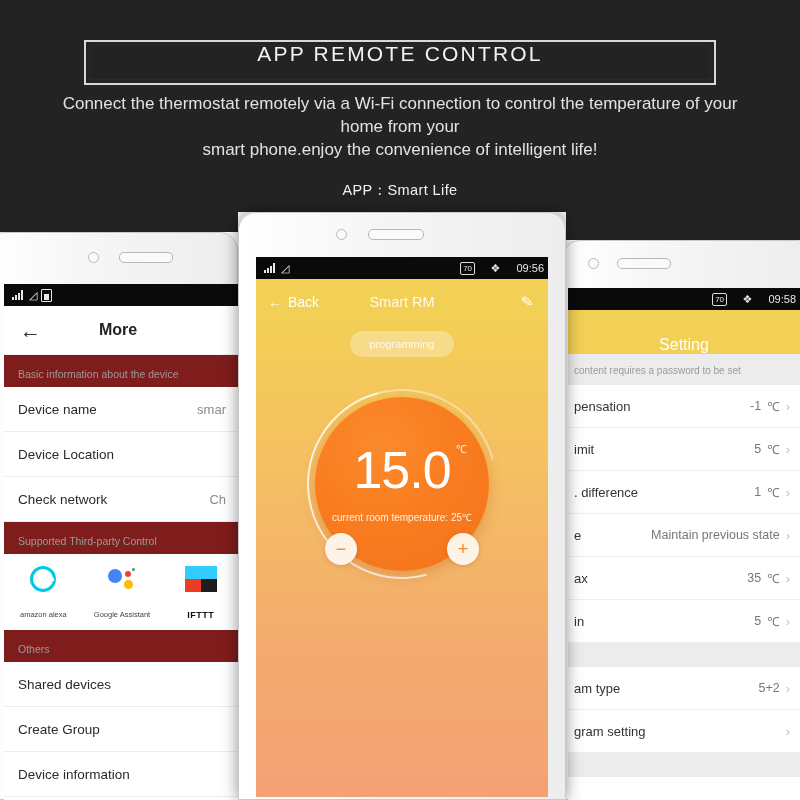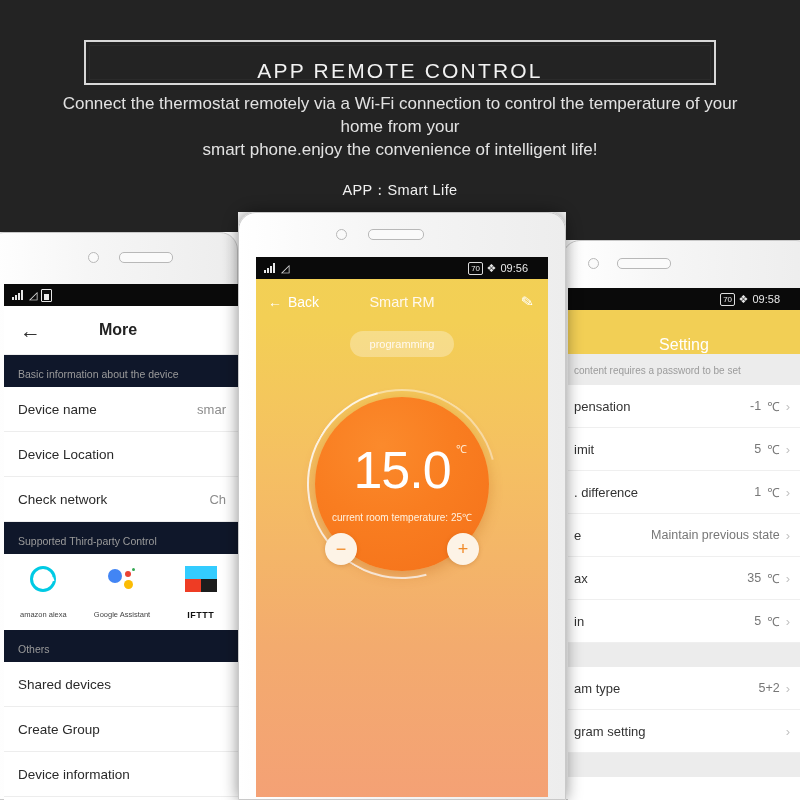--- a/index.html
+++ b/index.html
@@ -7,21 +7,21 @@
     width:800px;height:800px;overflow:hidden;
     background:#232323;
     font-family:"Liberation Sans", sans-serif;
     position:relative;
   }
   
   .title-box{
     position:absolute;left:84px;top:40px;width:632px;height:45px;
     border:2px solid #d8d8d8;
     box-sizing:border-box;
-    display:flex;align-items:flex-end;justify-content:center;
+    display:flex;align-items:flex-start;justify-content:center;
   }
   .title-box-inner{
     position:absolute;left:3px;top:3px;right:3px;bottom:3px;
     border:1px solid #2a2a2a;
     pointer-events:none;
   }
   .title-text{
     color:#f2f2f2;font-size:21px;letter-spacing:2.2px;font-weight:400;
     position:relative;z-index:2;
   }
@@ -51,21 +51,21 @@
     border:1.6px solid #b8b8b8;background:#fafafa;
   }
   .screen{position:absolute;overflow:hidden;background:#fff;}
 
   
   .statusbar{
     height:22px;background:#0a0a0a;display:flex;align-items:center;
     padding:0 8px;color:#e8e8e8;font-size:10px;position:relative;
   }
   .sb-left{display:flex;align-items:center;gap:4px;}
-  .sb-right{position:absolute;right:20px;display:flex;align-items:center;gap:4px;font-size:11px;}
+  .sb-right{position:absolute;right:4px;display:flex;align-items:center;gap:16px;font-size:11px;}
   .ico-signal{display:inline-block;width:13px;height:10px;position:relative;}
   .ico-signal i{position:absolute;bottom:0;width:2px;background:#e8e8e8;}
   .ico-signal i:nth-child(1){left:0;height:3px;}
   .ico-signal i:nth-child(2){left:3px;height:5px;}
   .ico-signal i:nth-child(3){left:6px;height:7px;}
   .ico-signal i:nth-child(4){left:9px;height:10px;}
   .ico-wifi{font-size:11px;line-height:1;}
   .ico-batt{
     display:inline-block;width:9px;height:11px;border:1.4px solid #e8e8e8;
     border-radius:1px;position:relative;
@@ -80,21 +80,21 @@
   .nav-white{
     height:48px;background:#fff;display:flex;align-items:center;
     position:relative;border-bottom:1px solid #eee;
   }
   .nav-back{font-size:21px;color:#333;margin-left:16px;line-height:1;}
   .nav-title{
     position:absolute;left:0;right:8px;text-align:center;
     font-size:16px;font-weight:bold;color:#222;pointer-events:none;
   }
   .sec-head{
-    background:#0f172a;color:#9a9a9a;font-size:10.5px;
+    background:#7f1d1d;color:#9a9a9a;font-size:10.5px;
     padding:13px 14px 7px;
   }
   .row{
     background:#fff;height:44px;display:flex;align-items:center;
     padding:0 14px;border-bottom:1px solid #ededed;
     font-size:13.5px;color:#2a2a2a;justify-content:space-between;
   }
   .row .val{color:#8c8c8c;font-size:13px;white-space:nowrap;}
   .third{background:#fff;display:flex;padding:12px 0 10px;}
   .third .cell{flex:1;display:flex;flex-direction:column;align-items:center;gap:18px;}

